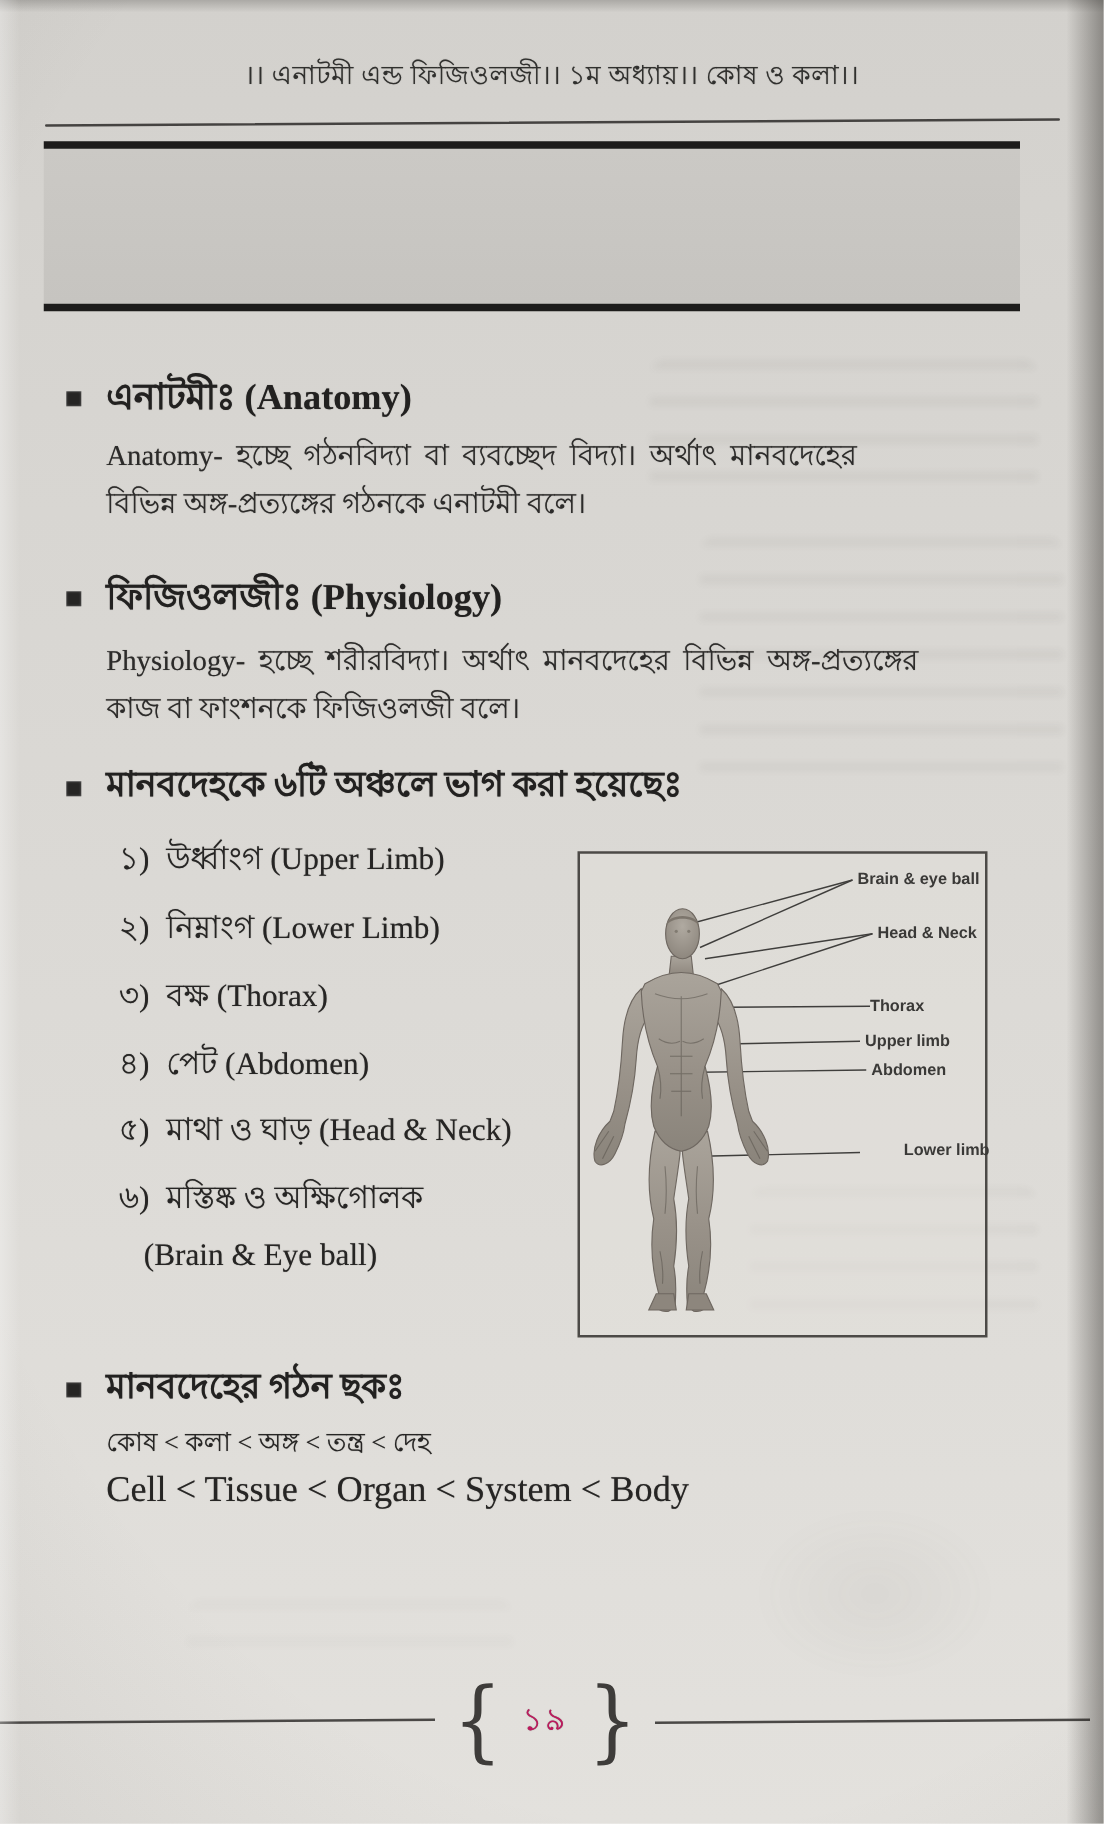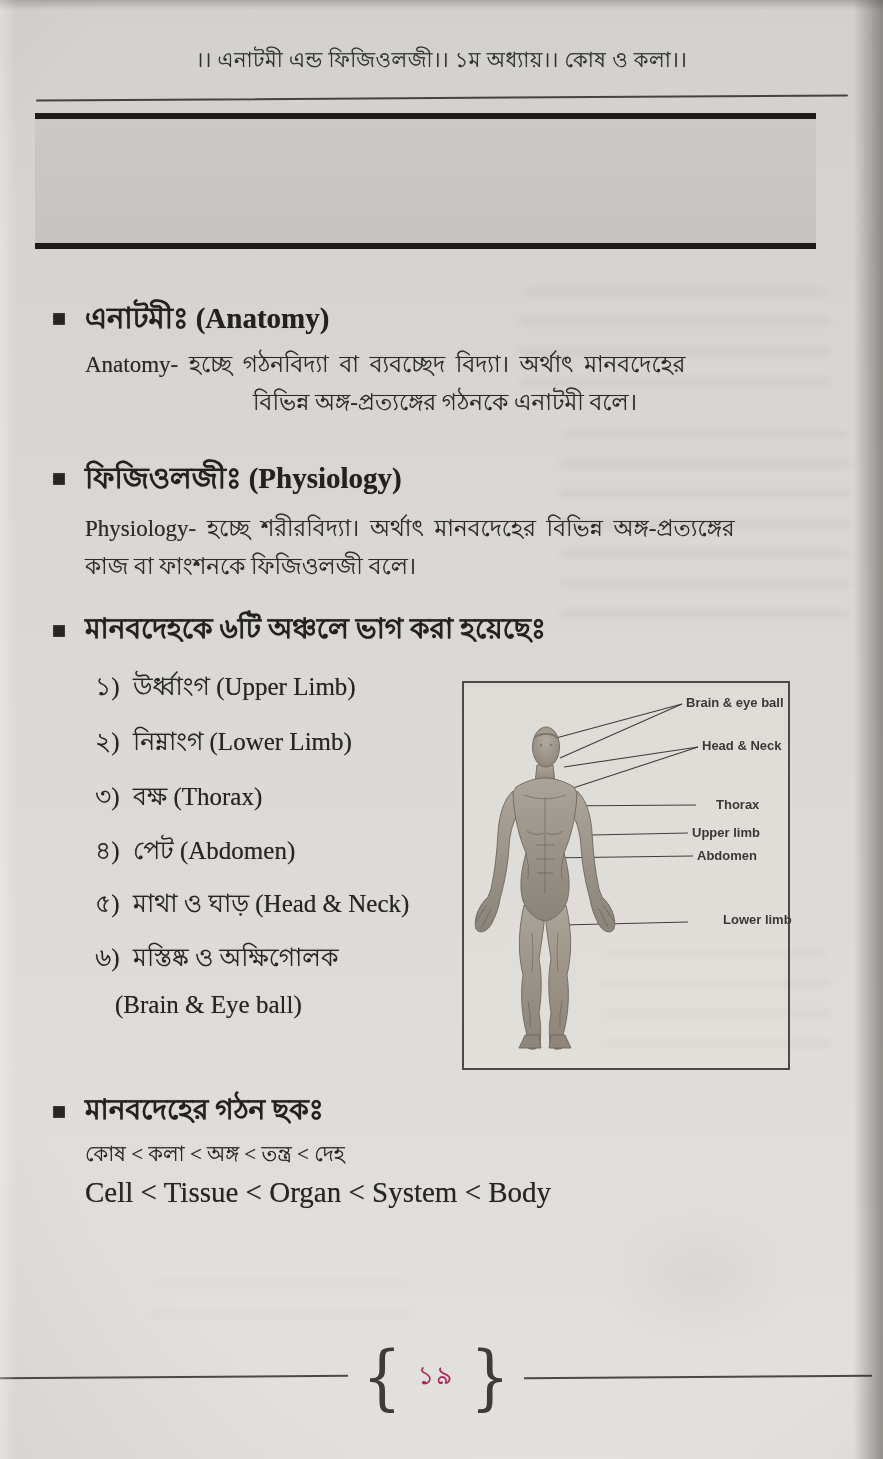--- a/index.html
+++ b/index.html
@@ -77,21 +77,21 @@
 
 <div class="abs page-header soft">।। এনাটমী এন্ড ফিজিওলজী।। ১ম অধ্যায়।। কোষ ও কলা।।</div>
 <div class="abs header-rule"></div>
 
 <div class="abs title-box">
 </div>
 
 <div class="abs bullet" style="left:53px;top:313px;"></div>
 <div class="abs sec-heading soft" style="left:85px;top:300px;">এনাটমীঃ (Anatomy)</div>
 <div class="abs body-text wspace soft" style="left:85px;top:350px;width:720px;">Anatomy- হচ্ছে গঠনবিদ্যা বা ব্যবচ্ছেদ বিদ্যা। অর্থাৎ মানবদেহের</div>
-<div class="abs body-text soft" style="left:85px;top:388px;width:720px;text-align:center;">বিভিন্ন অঙ্গ-প্রত্যঙ্গের গঠনকে এনাটমী বলে।</div>
+<div class="abs body-text soft" style="left:85px;top:388px;width:720px;">বিভিন্ন অঙ্গ-প্রত্যঙ্গের গঠনকে এনাটমী বলে।</div>
 
 <div class="abs bullet" style="left:53px;top:473px;"></div>
 <div class="abs sec-heading soft" style="left:85px;top:460px;">ফিজিওলজীঃ (Physiology)</div>
 <div class="abs body-text wspace soft" style="left:85px;top:514px;width:730px;">Physiology- হচ্ছে শরীরবিদ্যা। অর্থাৎ মানবদেহের বিভিন্ন অঙ্গ-প্রত্যঙ্গের</div>
 <div class="abs body-text soft" style="left:85px;top:552px;width:720px;">কাজ বা ফাংশনকে ফিজিওলজী বলে।</div>
 
 <div class="abs bullet" style="left:53px;top:625px;"></div>
 <div class="abs sec-heading soft" style="left:85px;top:611px;font-size:28px;">মানবদেহকে ৬টি অঞ্চলে ভাগ করা হয়েছেঃ</div>
 
 <div class="abs list-item soft" style="left:95px;top:667px;">
@@ -177,21 +177,21 @@
       <path d="M23 222 L12 238"></path>
         <path d="M27 226 L18 244"></path>
       <path d="M139 222 L150 238"></path>
         <path d="M135 226 L144 244"></path>
       <circle cx="77" cy="62" r="1.3" fill="#5f594f" stroke="none"></circle>
       <circle cx="87" cy="62" r="1.3" fill="#5f594f" stroke="none"></circle>
     </g>
   </svg>
   <div class="fig-label" style="left:222px;top:12px;">Brain &amp; eye ball</div>
   <div class="fig-label" style="left:238px;top:55px;">Head &amp; Neck</div>
-  <div class="fig-label" style="left:252px;top:114px;text-align:right;">Thorax</div>
+  <div class="fig-label" style="left:232px;top:114px;text-align:right;">Thorax</div>
   <div class="fig-label" style="left:228px;top:142px;">Upper limb</div>
   <div class="fig-label" style="left:233px;top:165px;">Abdomen</div>
   <div class="fig-label" style="left:228px;top:229px;padding-left:31px;">Lower limb</div>
 </div>
 
 <div class="abs bullet" style="left:53px;top:1106px;"></div>
 <div class="abs sec-heading soft" style="left:85px;top:1092px;font-size:28px;">মানবদেহের গঠন ছকঃ</div>
 <div class="abs chain-bn soft" style="left:85px;top:1138px;">কোষ &lt; কলা &lt; অঙ্গ &lt; তন্ত্র &lt; দেহ</div>
 <div class="abs chain-en soft" style="left:85px;top:1176px;">Cell &lt; Tissue &lt; Organ &lt; System &lt; Body</div>
 

